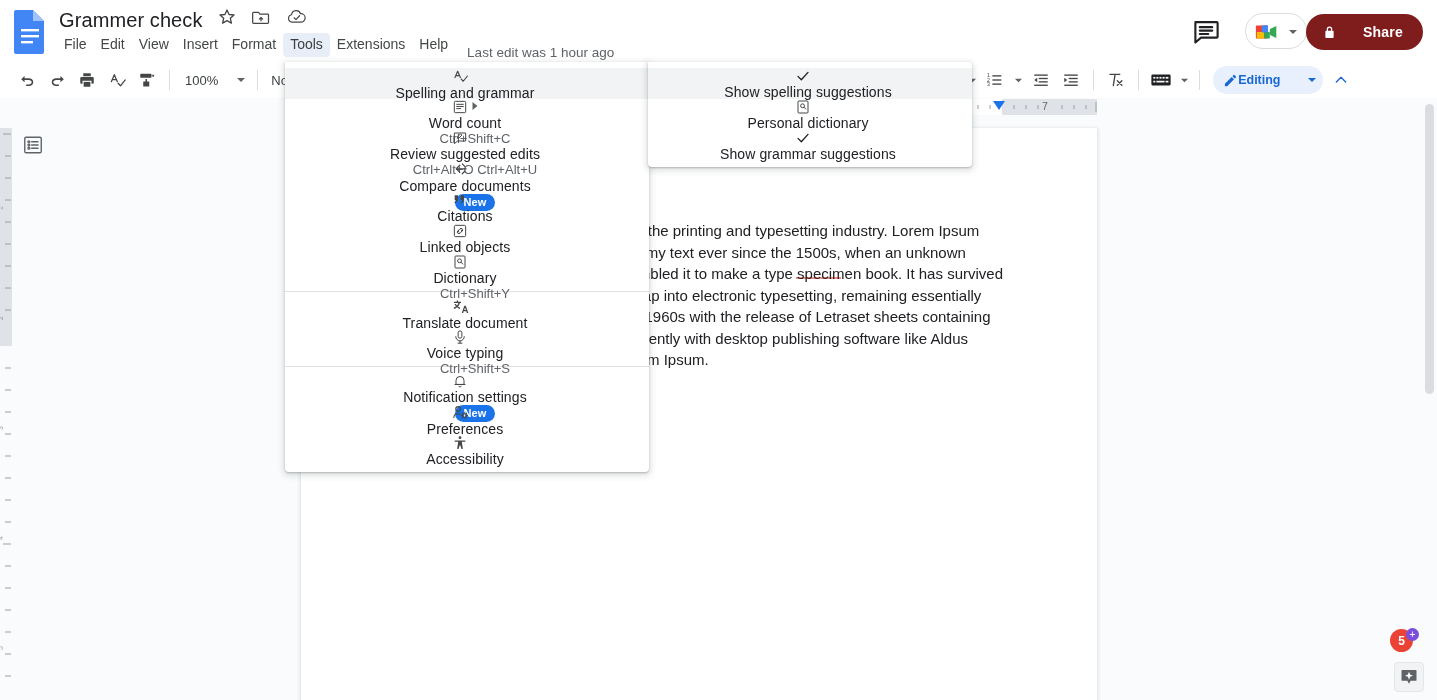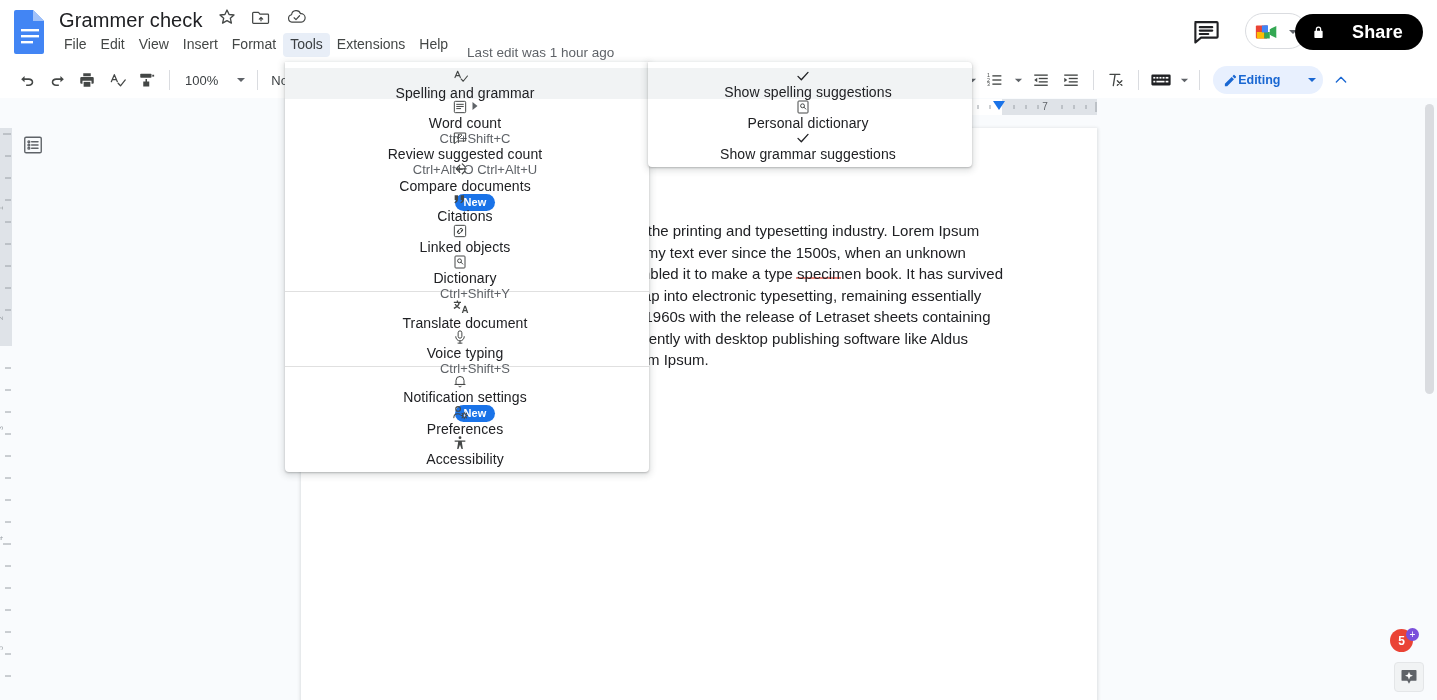--- a/index.html
+++ b/index.html
@@ -63,23 +63,23 @@
   }
   #meet-pill {
     position: absolute; right: 116px; top: 3px;
     width: 62px; height: 36px;
     border: 1px solid #dadce0; border-radius: 18px;
     background: #fff; cursor: pointer;
   }
   #share-btn {
     position: absolute; right: 0px; top: 4px;
     height: 36px; padding: 0 20px 0 16px;
-    background: #000000; color: #fff;
+    background: #7f1d1d; color: #fff;
     border: none; border-radius: 18px;
-    font-size: 18px; font-family: "Liberation Sans", sans-serif;
+    font-size: 14px; font-family: "Liberation Sans", sans-serif;
     font-weight: bold; letter-spacing: .2px;
     display: flex; align-items: center; gap: 26px;
     cursor: pointer;
   }
 
   
   #toolbar {
     position: absolute; left: 0; top: 62px; width: 1437px; height: 36px;
     background: #ffffff;
     display: flex; align-items: center;
@@ -561,21 +561,21 @@
       <span class="mlabel">Word count</span>
       <span class="maccel">Ctrl+Shift+C</span>
     </div>
     <div class="mrow">
       <span class="mico">
         <svg width="16" height="16" viewBox="0 0 24 24" fill="none" stroke="#444746" stroke-width="1.5">
           <path d="M3.5 4.5 h17 v12 h-12 l-5 4 z" stroke-linejoin="round"></path>
           <path d="M8 12.5 l0 -2 4.8 -4.8 2 2 -4.8 4.8 z" stroke-linejoin="round"></path>
         </svg>
       </span>
-      <span class="mlabel">Review suggested count</span>
+      <span class="mlabel">Review suggested edits</span>
       <span class="maccel">Ctrl+Alt+O Ctrl+Alt+U</span>
     </div>
     <div class="mrow">
       <span class="mico">
         <svg width="17" height="17" viewBox="0 0 24 24" fill="none" stroke="#444746" stroke-width="1.7">
           <path d="M20 11 h-13" stroke-linecap="round"></path>
           <path d="M11 6 l-5 5 5 5" stroke-linecap="round" stroke-linejoin="round"></path>
           <path d="M14.5 4 l3.5 3.5 M14.5 18 l3.5 -3.5" stroke-linecap="round"></path>
         </svg>
       </span>

